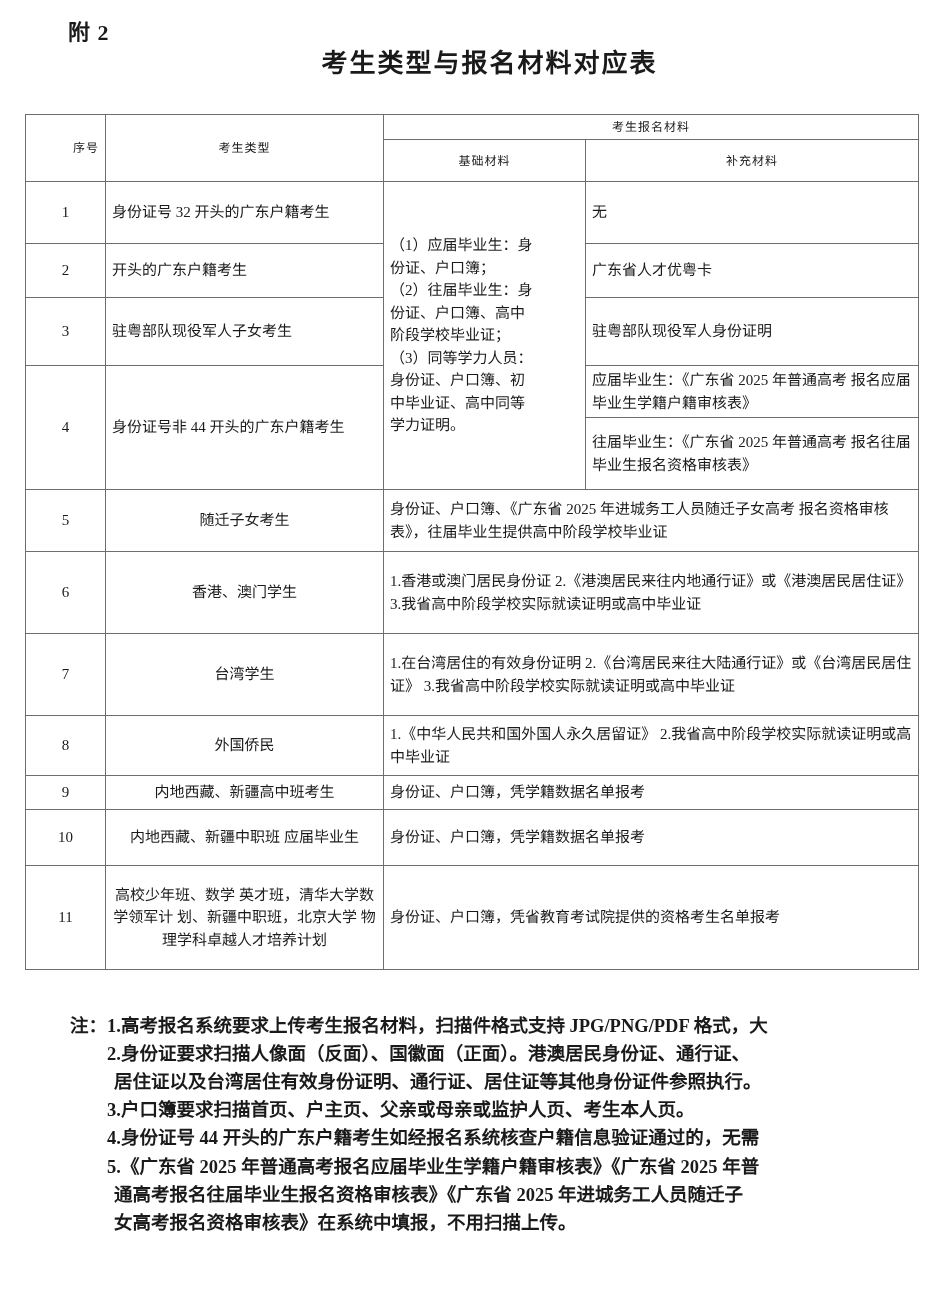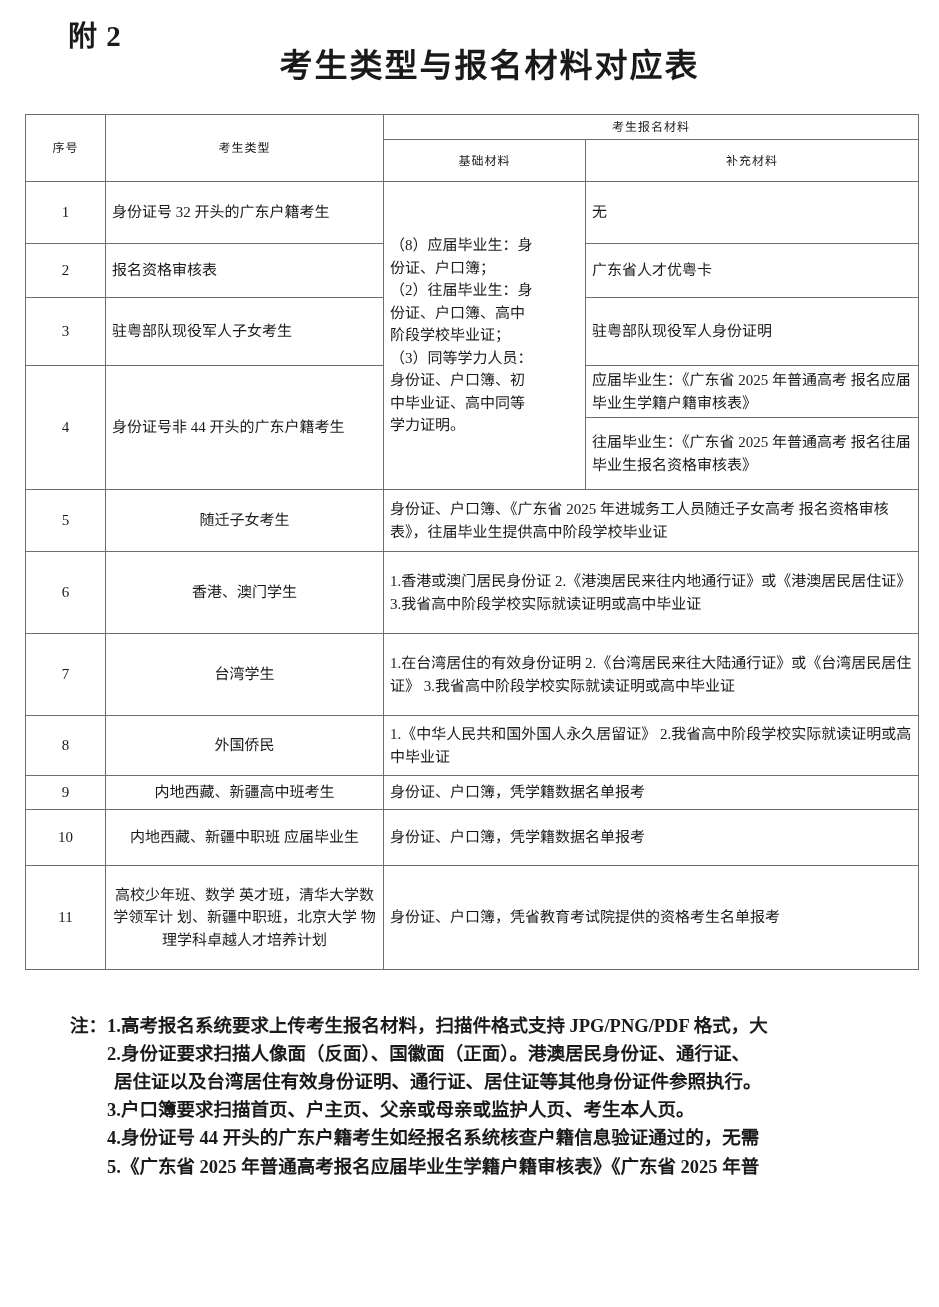--- a/index.html
+++ b/index.html
@@ -21,37 +21,37 @@
     height: 1307px;
     position: relative;
     box-sizing: border-box;
   }
 
   
   .attach-label {
     position: absolute;
     left: 68px;
     top: 22px;
-    font-size: 29px;
+    font-size: 22px;
     font-weight: 700;
     letter-spacing: 1px;
     line-height: 1;
     white-space: nowrap;
   }
   .doc-title {
     position: absolute;
     left: 0;
     right: 0;
     top: 48px;
     text-align: center;
-    font-size: 33px;
+    font-size: 26px;
     font-weight: 700;
     letter-spacing: 2px;
     line-height: 1.25;
-    font-family: Liberation Mono, monospace;
+    font-family: Liberation Serif, serif;
     margin-left: 40px;
   }
 
   
   .tbl-wrap {
     position: absolute;
     left: 25px;
     top: 114px;
     width: 893px;
   }
@@ -137,51 +137,51 @@
   <div class="tbl-wrap">
     <table class="main">
       <colgroup>
         <col class="col-no">
         <col class="col-type">
         <col class="col-basic">
         <col class="col-extra">
       </colgroup>
       <thead>
         <tr>
-          <th rowspan="2" style="height:44px;">序号</th>
+          <th rowspan="2" style="height:44px;text-align:right;">序号</th>
           <th rowspan="2">考生类型</th>
           <th colspan="2">考生报名材料</th>
         </tr>
         <tr>
           <th style="height:42px;">基础材料</th>
           <th>补充材料</th>
         </tr>
       </thead>
       <tbody>
 
         <tr>
           <td class="num" style="height:62px;">1</td>
           <td class="type-l">身份证号 32 开头的广东户籍考生</td>
           <td class="mat-basic" rowspan="5">
-            <span class="ln">（8）应届毕业生：身</span>
+            <span class="ln">（1）应届毕业生：身</span>
             <span class="ln">份证、户口簿；</span>
             <span class="ln">（2）往届毕业生：身</span>
             <span class="ln">份证、户口簿、高中</span>
             <span class="ln">阶段学校毕业证；</span>
             <span class="ln">（3）同等学力人员：</span>
             <span class="ln">身份证、户口簿、初</span>
             <span class="ln">中毕业证、高中同等</span>
             <span class="ln">学力证明。</span>
           </td>
           <td class="mat">无</td>
         </tr>
 
         <tr>
           <td class="num" style="height:54px;">2</td>
-          <td class="type-l">报名资格审核表</td>
+          <td class="type-l">开头的广东户籍考生</td>
           <td class="mat">广东省人才优粤卡</td>
         </tr>
 
         <tr>
           <td class="num" style="height:68px;">3</td>
           <td class="type-l">驻粤部队现役军人子女考生</td>
           <td class="mat">驻粤部队现役军人身份证明</td>
         </tr>
 
         <tr>
@@ -304,16 +304,22 @@
       </span>
     </div>
 
     <div class="note-row">
       <span class="note-lead" style="visibility:hidden">注：</span>
       <span class="note-num">5.</span>
       <span class="note-body">
         <span class="ln">《广东省 2025 年普通高考报名应届毕业生学籍户籍审核表》《广东省 2025 年普</span>
       </span>
     </div>
+    <div class="note-indent">
+      <span class="ln">通高考报名往届毕业生报名资格审核表》《广东省 2025 年进城务工人员随迁子</span>
+    </div>
+    <div class="note-indent">
+      <span class="ln">女高考报名资格审核表》在系统中填报，不用扫描上传。</span>
+    </div>
 
   </div>
 
 </div>
 
 </body></html>

